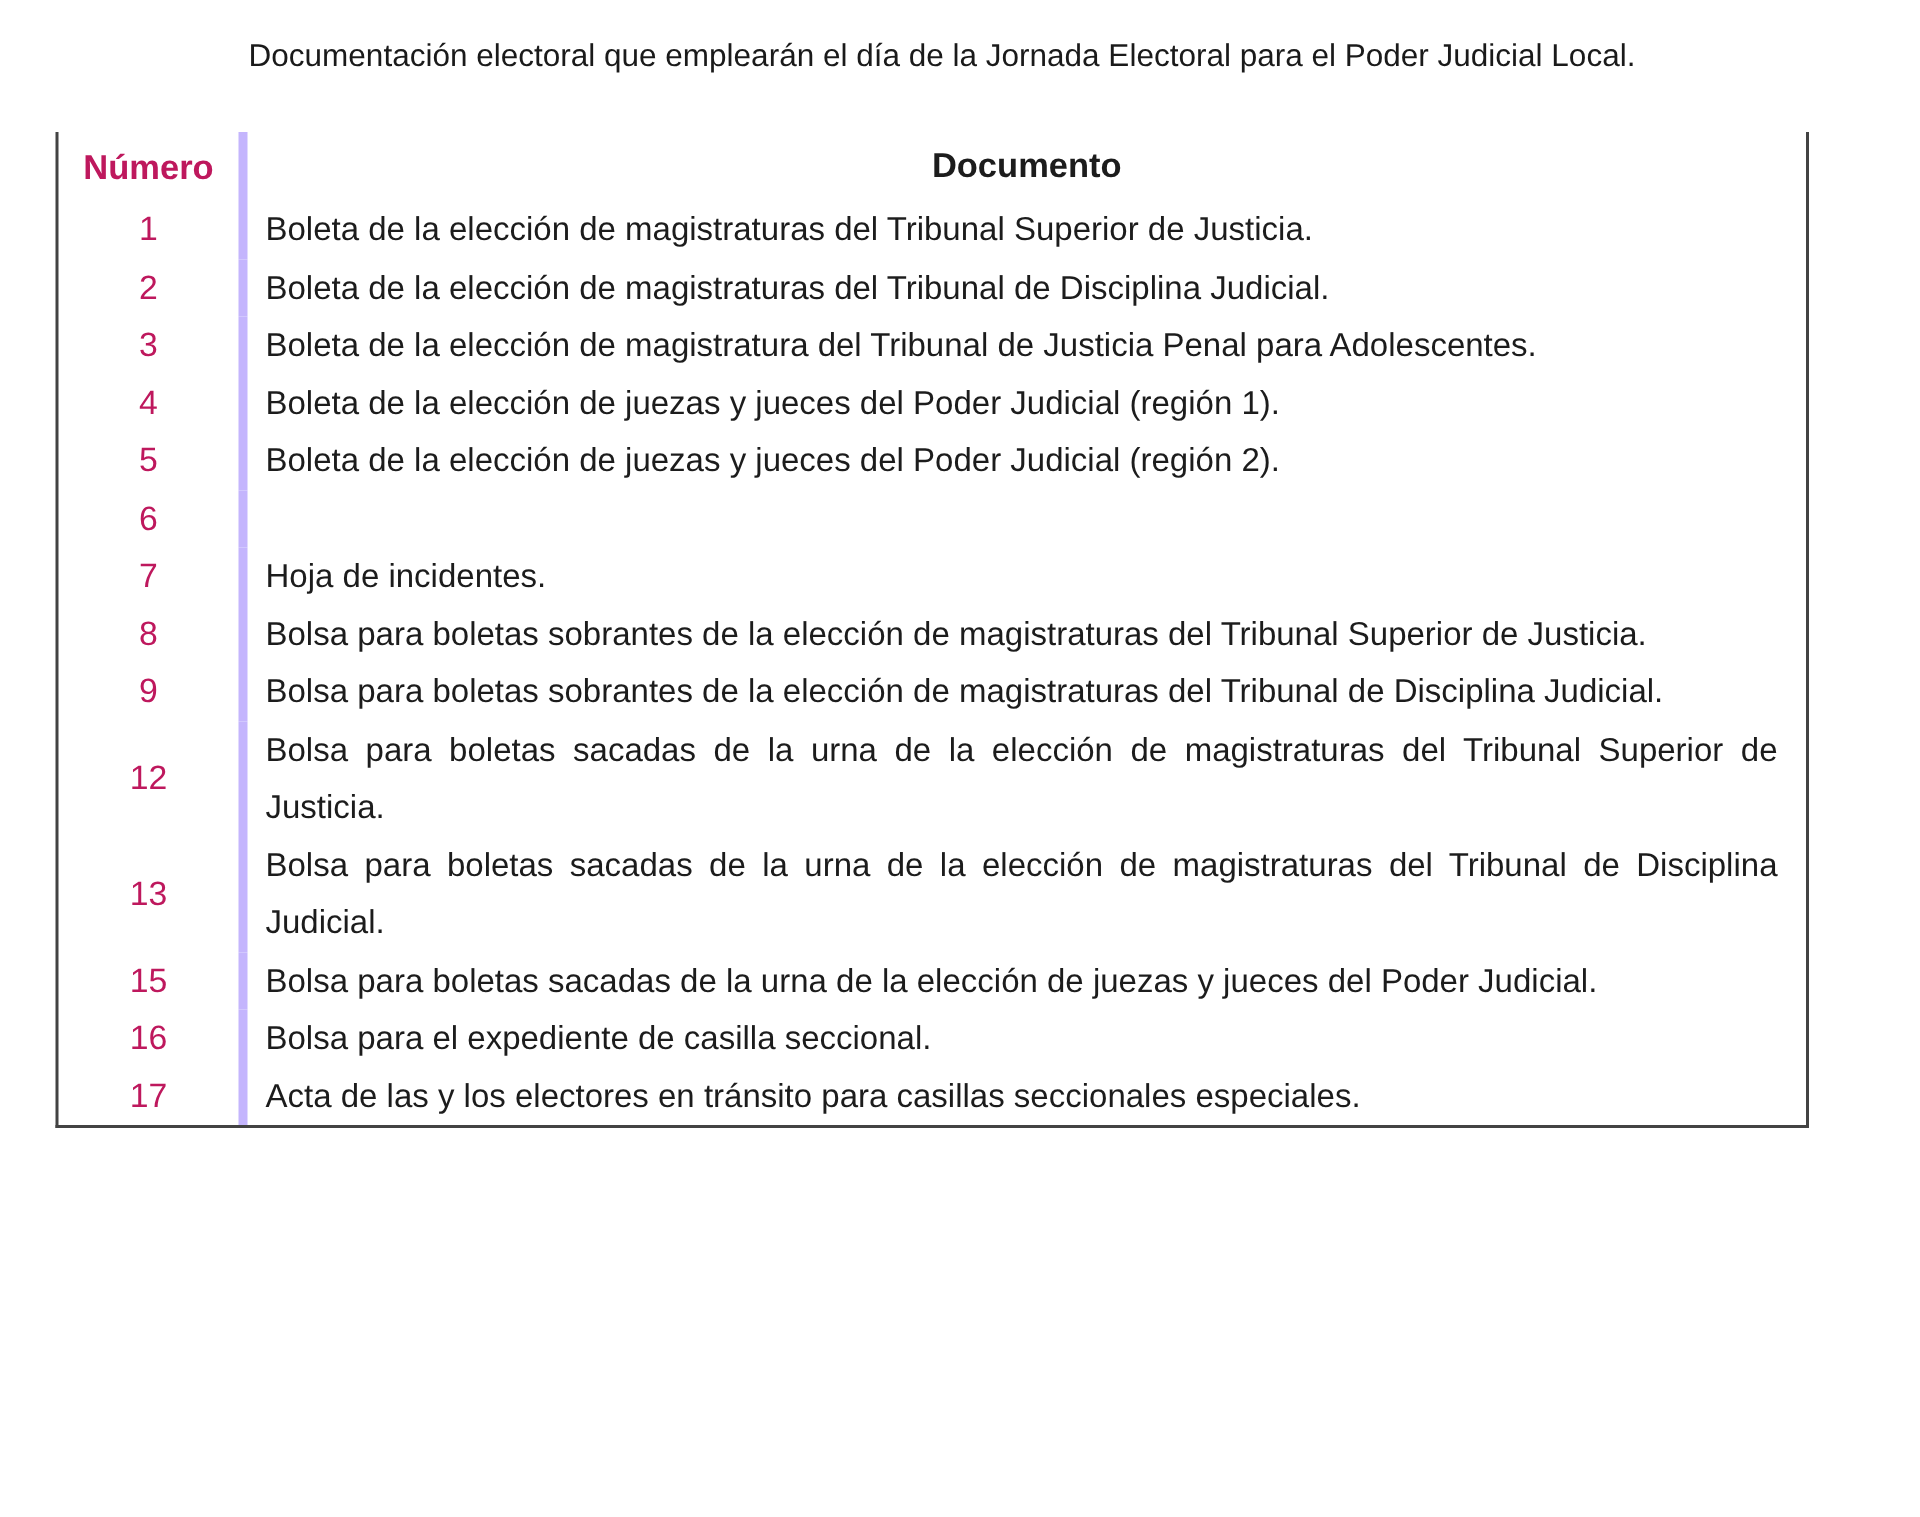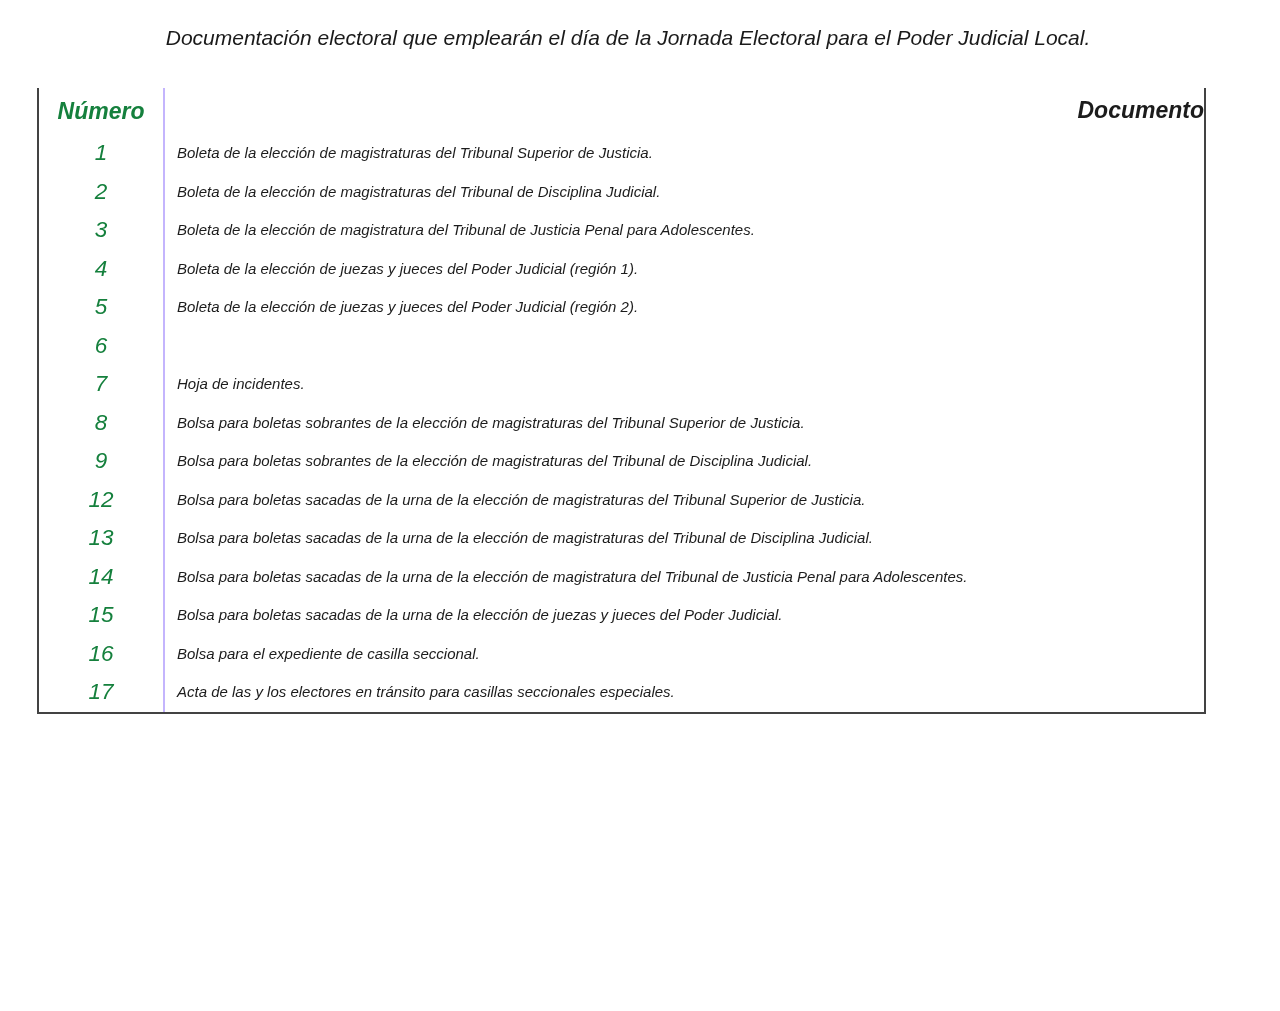--- a/index.html
+++ b/index.html
@@ -3,21 +3,21 @@
 <meta charset="utf-8">
 <style>
   * { box-sizing: border-box; }
   html, body { margin: 0; padding: 0; }
   body {
     width: 1280px; height: 1011px;
     background: #ffffff;
     font-family: "Liberation Sans", sans-serif;
     color: #1a1a1a;
   }
-  .page { position: relative; width: 1260px; height: 1011px; background: #fff; overflow: hidden; font-style: italic; }
+  .page { position: relative; width: 1260px; height: 1011px; background: #fff; overflow: hidden; }
 
   .doc-title {
     position: absolute;
     top: 26px; left: 0;
     width: 1256px;
     text-align: center;
     font-size: 21px;
     line-height: 24px;
     color: #1a1a1a;
   }
@@ -30,40 +30,40 @@
     border-right: 2px solid #434343;
     border-bottom: 2px solid #434343;
     background: #fff;
   }
 
   .row { display: flex; align-items: stretch; min-height: 38.5px; }
 
   .cell-num {
     flex: 0 0 126px;
     width: 126px;
-    border-right: 2px solid #c4b5fd;
+    border-right: 6px solid #c4b5fd;
     display: flex; align-items: center; justify-content: center;
     font-size: 22.5px;
-    color: #15803d;
+    color: #be185d;
   }
 
   .cell-doc {
     flex: 1 1 auto;
-    font-size: 15px;
+    font-size: 22px;
     line-height: 38.5px;
     padding: 0 19px 0 12px;
     text-align: justify;
     color: #1c1c1c;
   }
 
   .row.header { height: 46px; min-height: 46px; }
   .row.header .cell-num { font-weight: bold; font-size: 23px; }
   .row.header .cell-doc {
     font-weight: bold; font-size: 23px;
-    text-align: right; line-height: 44px; padding: 0;
+    text-align: center; line-height: 44px; padding: 0;
   }
 </style>
 </head>
 <body>
 
 <div class="page">
 
   <div class="doc-title">Documentación electoral que emplearán el día de la Jornada Electoral para el Poder Judicial Local.</div>
 
   <div class="doc-table">
@@ -110,24 +110,20 @@
     </div>
     <div class="row">
       <div class="cell-num">12</div>
       <div class="cell-doc">Bolsa para boletas sacadas de la urna de la elección de magistraturas del Tribunal Superior de Justicia.</div>
     </div>
     <div class="row">
       <div class="cell-num">13</div>
       <div class="cell-doc">Bolsa para boletas sacadas de la urna de la elección de magistraturas del Tribunal de Disciplina Judicial.</div>
     </div>
     <div class="row">
-      <div class="cell-num">14</div>
-      <div class="cell-doc">Bolsa para boletas sacadas de la urna de la elección de magistratura del Tribunal de Justicia Penal para Adolescentes.</div>
-    </div>
-    <div class="row">
       <div class="cell-num">15</div>
       <div class="cell-doc">Bolsa para boletas sacadas de la urna de la elección de juezas y jueces del Poder Judicial.</div>
     </div>
     <div class="row">
       <div class="cell-num">16</div>
       <div class="cell-doc">Bolsa para el expediente de casilla seccional.</div>
     </div>
     <div class="row">
       <div class="cell-num">17</div>
       <div class="cell-doc">Acta de las y los electores en tránsito para casillas seccionales especiales.</div>

